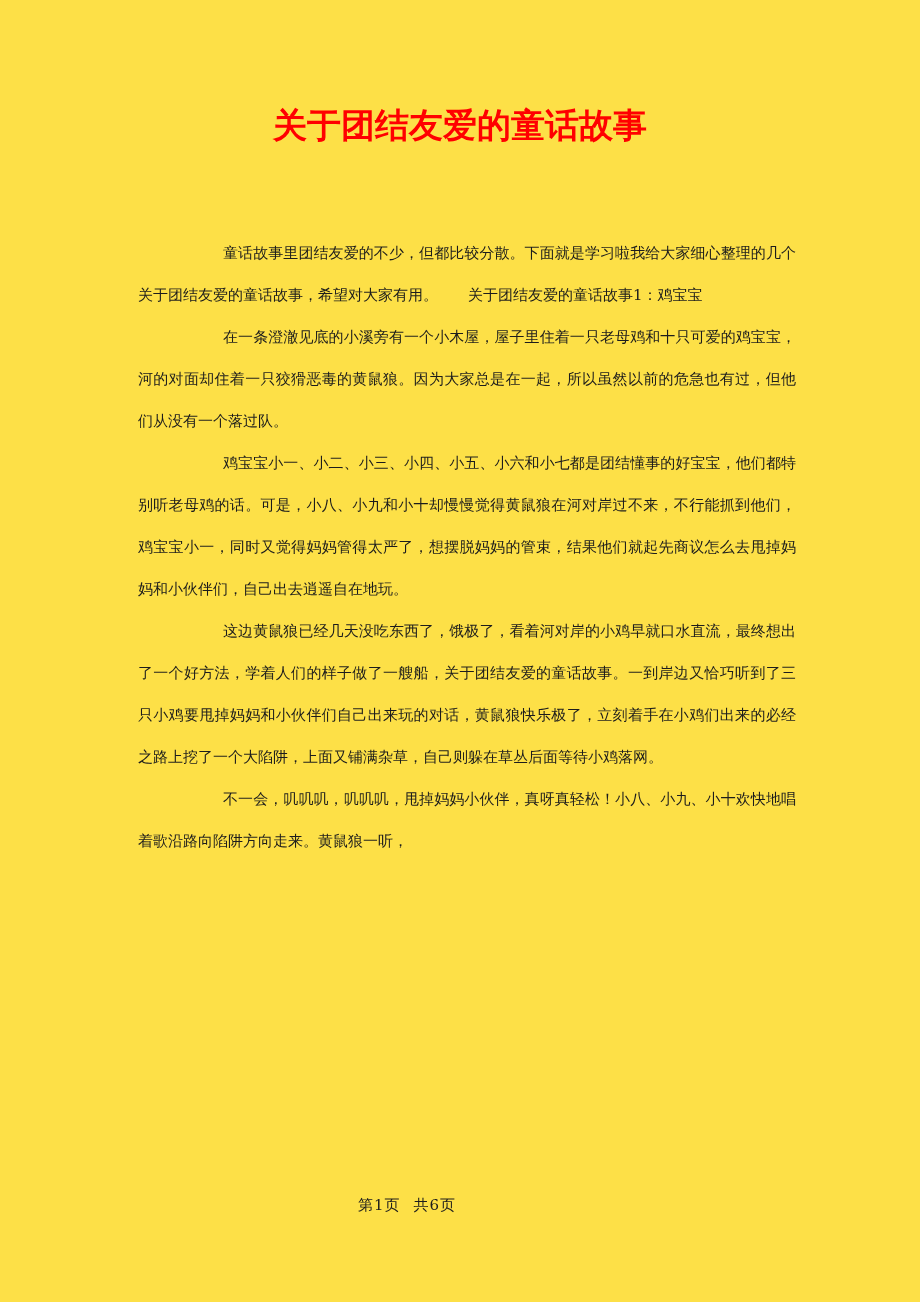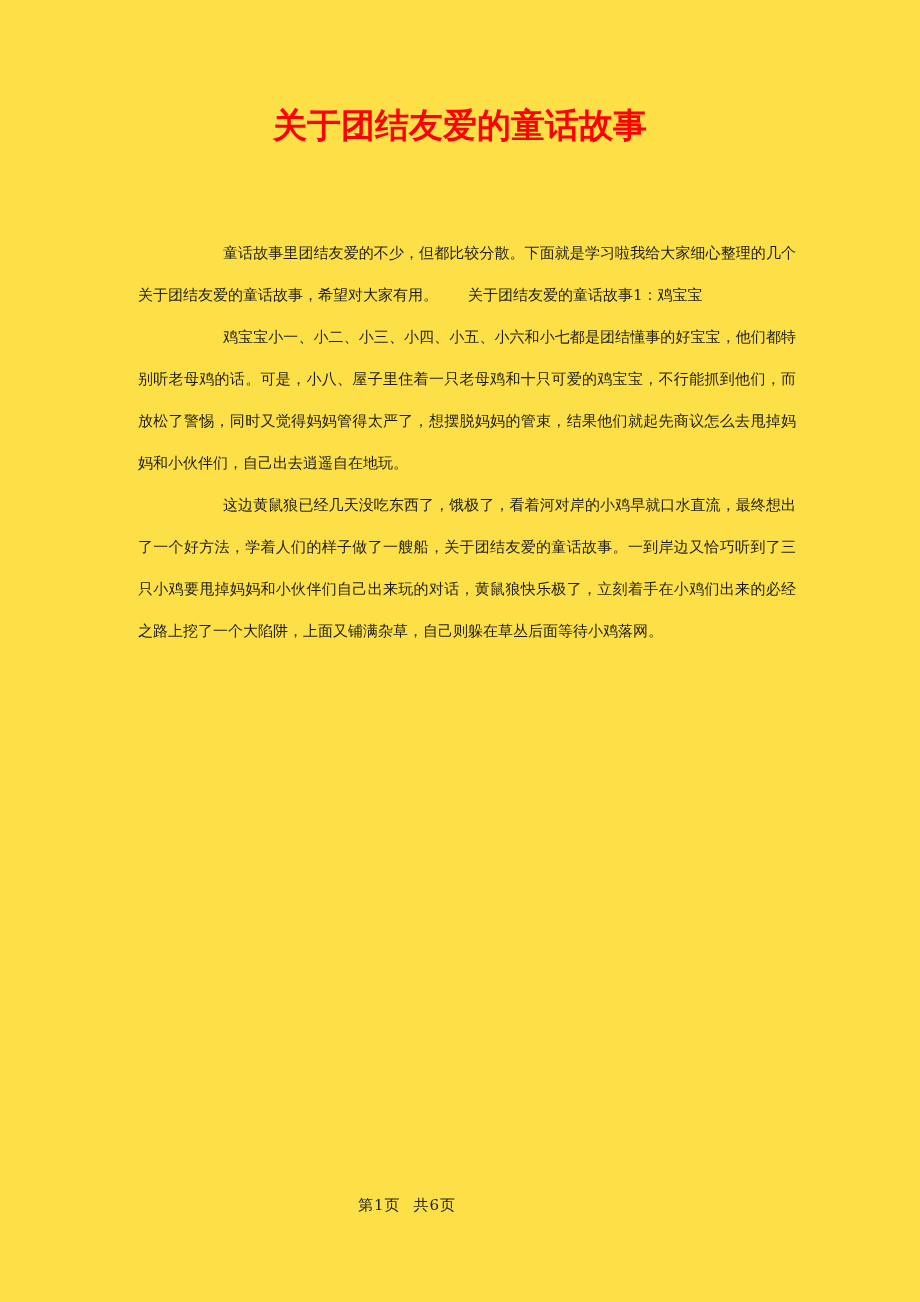--- a/index.html
+++ b/index.html
@@ -60,21 +60,23 @@
 </style>
 </head>
 <body>
 
 <div class="page">
 
   <h1 class="doc-title">关于团结友爱的童话故事</h1>
 
   <div class="doc-body">
     <p>童话故事里团结友爱的不少，但都比较分散。下面就是学习啦我给大家细心整理的几个关于团结友爱的童话故事，希望对大家有用。　　关于团结友爱的童话故事1：鸡宝宝</p>
-    <p>鸡宝宝小一、小二、小三、小四、小五、小六和小七都是团结懂事的好宝宝，他们都特别听老母鸡的话。可是，小八、屋子里住着一只老母鸡和十只可爱的鸡宝宝，不行能抓到他们，而放松了警惕，同时又觉得妈妈管得太严了，想摆脱妈妈的管束，结果他们就起先商议怎么去甩掉妈妈和小伙伴们，自己出去逍遥自在地玩。</p>
+    <p>在一条澄澈见底的小溪旁有一个小木屋，屋子里住着一只老母鸡和十只可爱的鸡宝宝，河的对面却住着一只狡猾恶毒的黄鼠狼。因为大家总是在一起，所以虽然以前的危急也有过，但他们从没有一个落过队。</p>
+    <p>鸡宝宝小一、小二、小三、小四、小五、小六和小七都是团结懂事的好宝宝，他们都特别听老母鸡的话。可是，小八、小九和小十却慢慢觉得黄鼠狼在河对岸过不来，不行能抓到他们，鸡宝宝小一，同时又觉得妈妈管得太严了，想摆脱妈妈的管束，结果他们就起先商议怎么去甩掉妈妈和小伙伴们，自己出去逍遥自在地玩。</p>
     <p>这边黄鼠狼已经几天没吃东西了，饿极了，看着河对岸的小鸡早就口水直流，最终想出了一个好方法，学着人们的样子做了一艘船，关于团结友爱的童话故事。一到岸边又恰巧听到了三只小鸡要甩掉妈妈和小伙伴们自己出来玩的对话，黄鼠狼快乐极了，立刻着手在小鸡们出来的必经之路上挖了一个大陷阱，上面又铺满杂草，自己则躲在草丛后面等待小鸡落网。</p>
+    <p>不一会，叽叽叽，叽叽叽，甩掉妈妈小伙伴，真呀真轻松！小八、小九、小十欢快地唱着歌沿路向陷阱方向走来。黄鼠狼一听，</p>
   </div>
 
   <div class="doc-footer">
     <span class="current">第1页</span><span class="total">共6页</span>
   </div>
 
 </div>
 
 </body></html>

